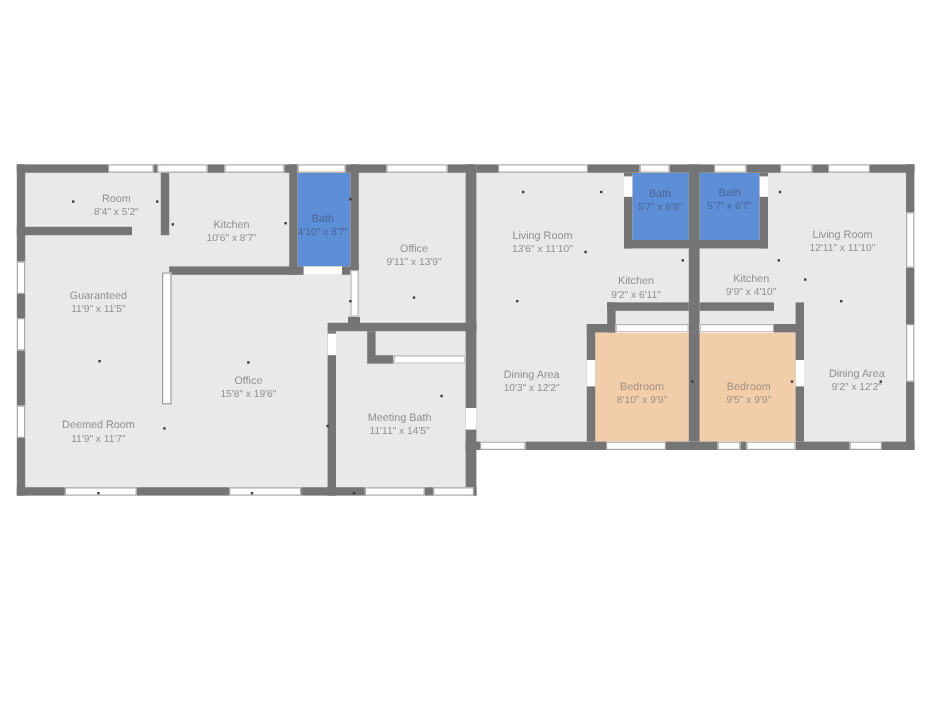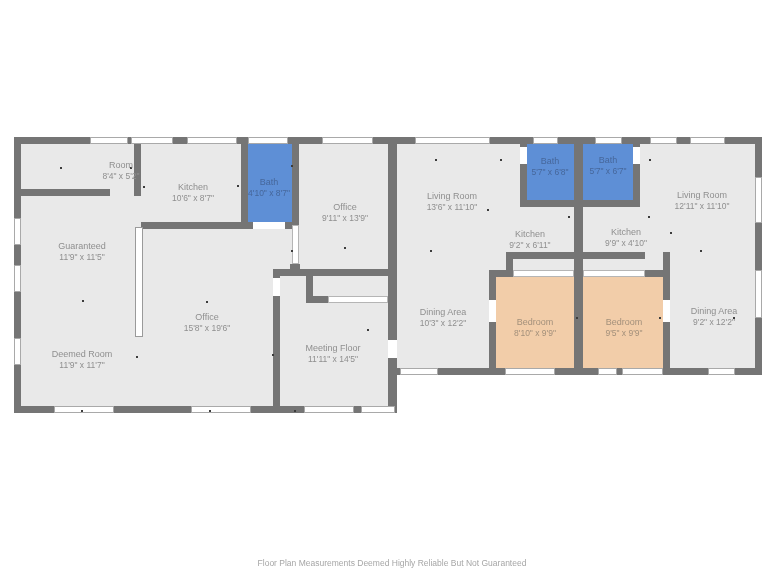--- a/index.html
+++ b/index.html
@@ -137,21 +137,21 @@
       <div class="dot" style="left: 700px; top: 250px;"></div>
       <div class="dot" style="left: 733px; top: 317px;"></div>
       <div class="dot" style="left: 500px; top: 159px;"></div>
       <div class="dot" style="left: 649px; top: 159px;"></div>
       <div class="dot" style="left: 576px; top: 317px;"></div>
       <div class="dot" style="left: 659px; top: 317px;"></div>
       <div class="dot" style="left: 435px; top: 159px;"></div>
     </div>
 
   <div id="labels">
-      <div class="room-label" style="left: 97px; top: 171px; margin-left: 24px;">
+      <div class="room-label" style="left: 97px; top: 171px;">
         <span class="nm">Room</span>
         <span class="dm">8'4" x 5'2"</span>
       </div>
       <div class="room-label" style="left: 193px; top: 193px;">
         <span class="nm">Kitchen</span>
         <span class="dm">10'6" x 8'7"</span>
       </div>
       <div class="room-label lbl-bath" style="left: 269px; top: 188px;">
         <span class="nm">Bath</span>
         <span class="dm">4'10" x 8'7"</span>
@@ -166,21 +166,21 @@
       </div>
       <div class="room-label" style="left: 207px; top: 323px;">
         <span class="nm">Office</span>
         <span class="dm">15'8" x 19'6"</span>
       </div>
       <div class="room-label" style="left: 82px; top: 360px;">
         <span class="nm">Deemed Room</span>
         <span class="dm">11'9" x 11'7"</span>
       </div>
       <div class="room-label" style="left: 333px; top: 354px;">
-        <span class="nm">Meeting Floor</span>
+        <span class="nm">Meeting Bath</span>
         <span class="dm">11'11" x 14'5"</span>
       </div>
       <div class="room-label" style="left: 452px; top: 202px;">
         <span class="nm">Living Room</span>
         <span class="dm">13'6" x 11'10"</span>
       </div>
       <div class="room-label lbl-bath" style="left: 550px; top: 167px;">
         <span class="nm">Bath</span>
         <span class="dm">5'7" x 6'8"</span>
       </div>
@@ -211,14 +211,13 @@
       <div class="room-label lbl-bed" style="left: 624px; top: 328px;">
         <span class="nm">Bedroom</span>
         <span class="dm">9'5" x 9'9"</span>
       </div>
       <div class="room-label" style="left: 714px; top: 317px;">
         <span class="nm">Dining Area</span>
         <span class="dm">9'2" x 12'2"</span>
       </div>
     </div>
 
-  <div class="disclaimer">Floor Plan Measurements Deemed Highly Reliable But Not Guaranteed</div>
 </div>
 
 </body></html>

